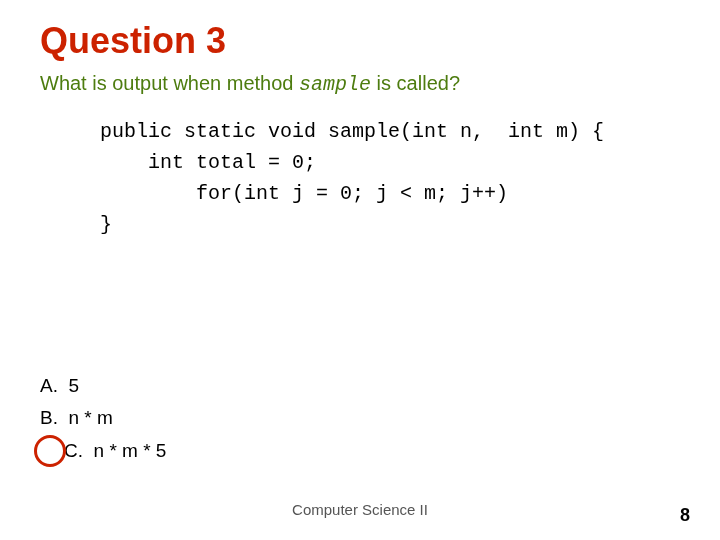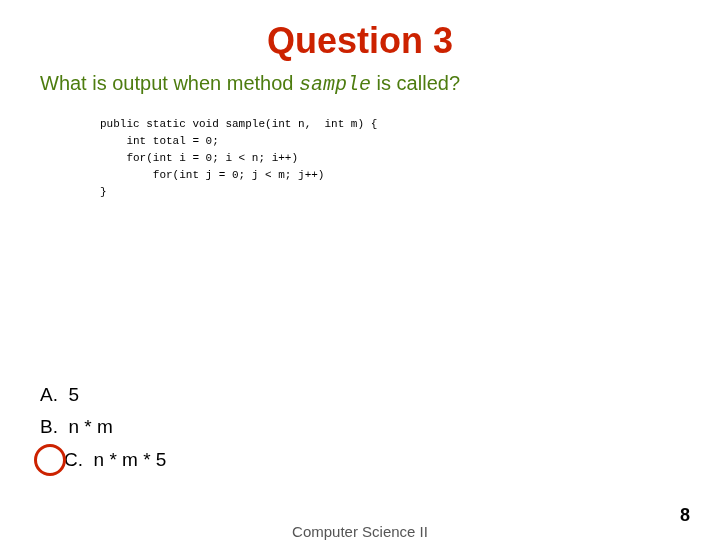--- a/index.html
+++ b/index.html
@@ -14,51 +14,51 @@
     }
 
     .page {
       width: 720px;
       height: 540px;
       padding: 20px 40px;
       position: relative;
     }
 
     .title {
-      text-align: center;
+      text-align: left;
       font-size: 36px;
       font-weight: bold;
       color: #cc2200;
       margin-bottom: 10px;
     }
 
     .subtitle {
       font-size: 20px;
       color: #4d7c0f;
       margin-bottom: 20px;
     }
 
     .subtitle em {
       font-style: italic;
       font-family: 'Courier New', monospace;
     }
 
     .code-block {
       font-family: 'Courier New', monospace;
-      font-size: 11px;
+      font-size: 20px;
       color: #000;
       line-height: 1.55;
       margin-left: 60px;
       margin-bottom: 28px;
     }
 
     .answer-col-left {
       position: absolute;
       left: 40px;
-      top: 379px;
+      top: 370px;
       font-size: 19px;
       line-height: 1.7;
     }
 
     .answer-col-right {
       position: absolute;
       left: 380px;
       top: 370px;
       font-size: 19px;
       line-height: 1.7;
@@ -83,21 +83,21 @@
       border-radius: 50%;
       border: 3px solid #cc2200;
       position: absolute;
       left: -6px;
       top: 50%;
       transform: translateY(-50%);
     }
 
     .footer {
       position: absolute;
-      bottom: 0;
+      bottom: 22px;
       left: 0;
       width: 100%;
       display: flex;
       justify-content: center;
       align-items: center;
     }
 
     .footer-label {
       font-size: 15px;
       color: #555;
@@ -124,21 +124,20 @@
 
   <div class="title">Question 3</div>
 
   <div class="subtitle">
     <span>What is output when method </span><em>sample</em><span> is called?</span>
   </div>
 
   <div class="code-block">
     <div>public static void sample(int n,&nbsp; int m) {</div>
     <div>&nbsp;&nbsp;&nbsp;&nbsp;int total = 0;</div>
-    <div>&nbsp;&nbsp;&nbsp;&nbsp;for(int i = 0; i &lt; n; i++)</div>
     <div>&nbsp;&nbsp;&nbsp;&nbsp;&nbsp;&nbsp;&nbsp;&nbsp;for(int j = 0; j &lt; m; j++)</div>
     <div>}</div>
   </div>
 
   <div class="answer-col-left">
     <div class="answer-item">
       <span>A.&nbsp; 5</span>
     </div>
     <div class="answer-item">
       <span>B.&nbsp; n * m</span>

